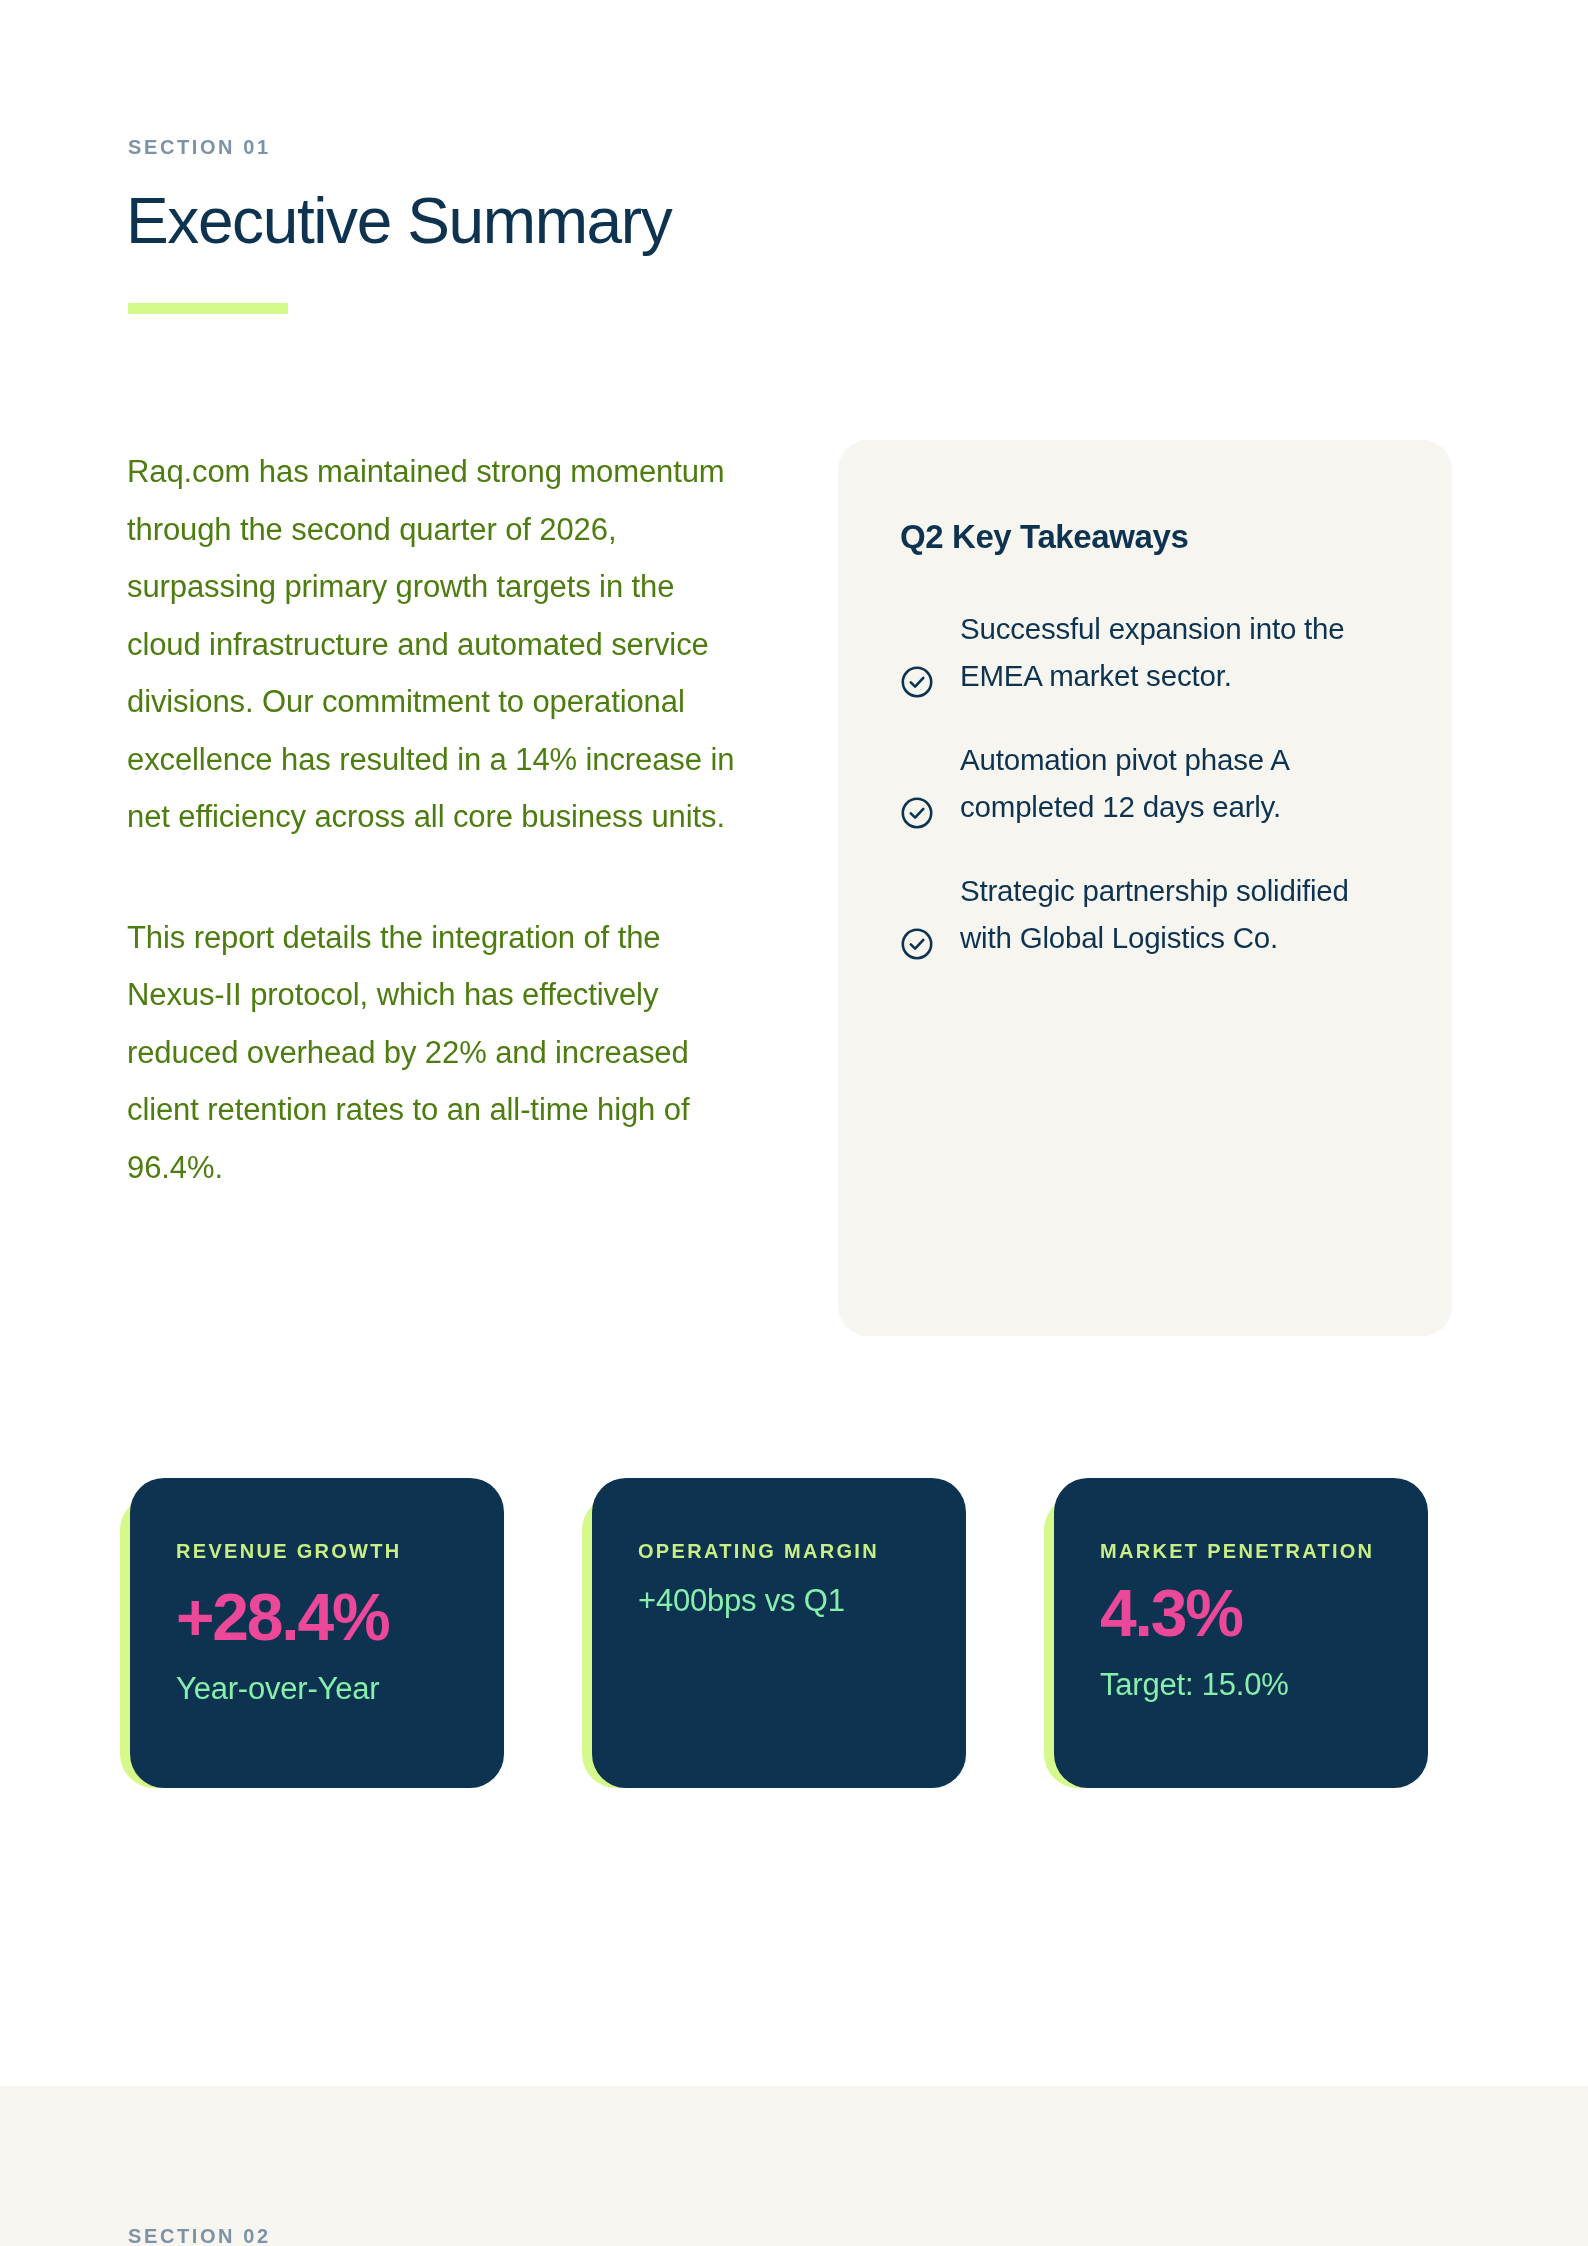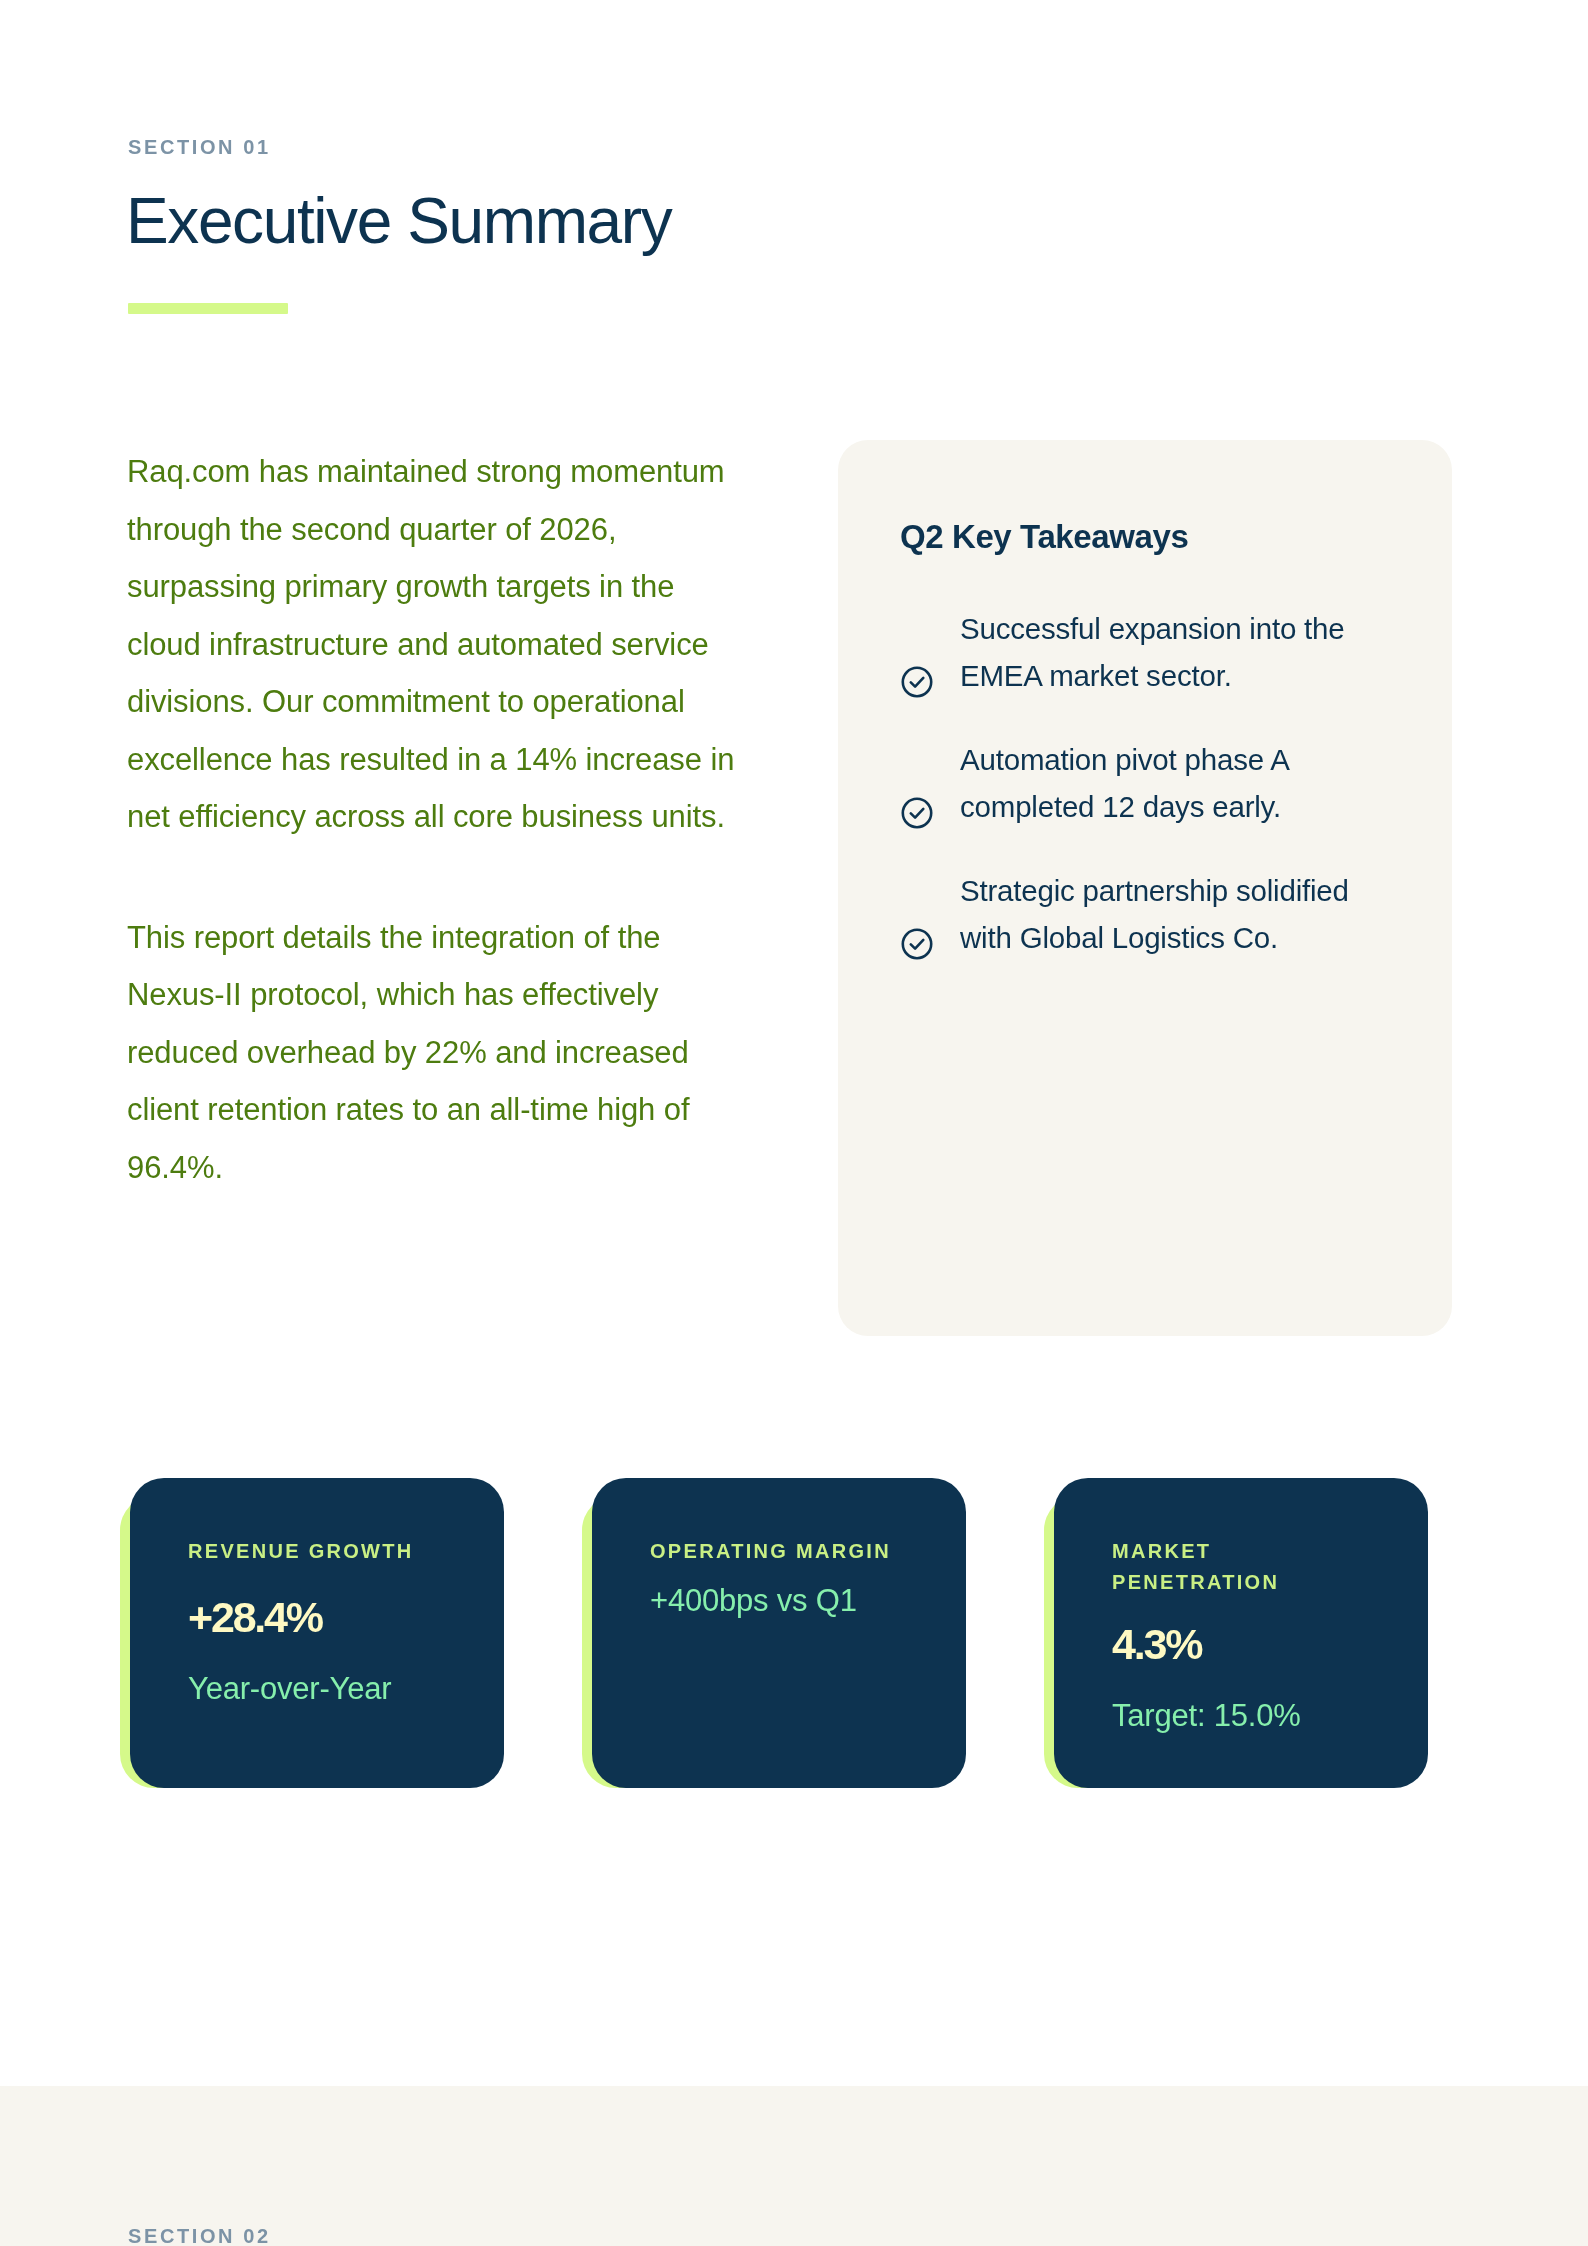--- a/index.html
+++ b/index.html
@@ -124,36 +124,36 @@
     width:374px; height:292px;
     background:#d5f98a;
     border-radius:34px;
   }
   .metric-body {
     position:absolute;
     left:10px; top:0;
     width:374px; height:310px;
     background:#0d3350;
     border-radius:34px;
-    padding:58px 46px 0 58px;
+    padding:58px 46px 0 46px;
   }
   .metric-label {
     font-size:20px;
     font-weight:700;
     letter-spacing:2.3px;
     color:#c9ef84;
     text-transform:uppercase;
     line-height:31px;
   }
   .metric-value {
     margin-top:12px;
-    font-size:43px;
+    font-size:66px;
     font-weight:700;
     letter-spacing:-2.2px;
-    color:#fef9c3;
+    color:#ec4899;
     line-height:76px;
   }
   .metric-sub {
     margin-top:16px;
     font-size:31px;
     color:#86efac;
     letter-spacing:-0.2px;
   }
   .metric.two .metric-value { margin-top:8px; }
   .metric.three .metric-value { margin-top:8px; }

